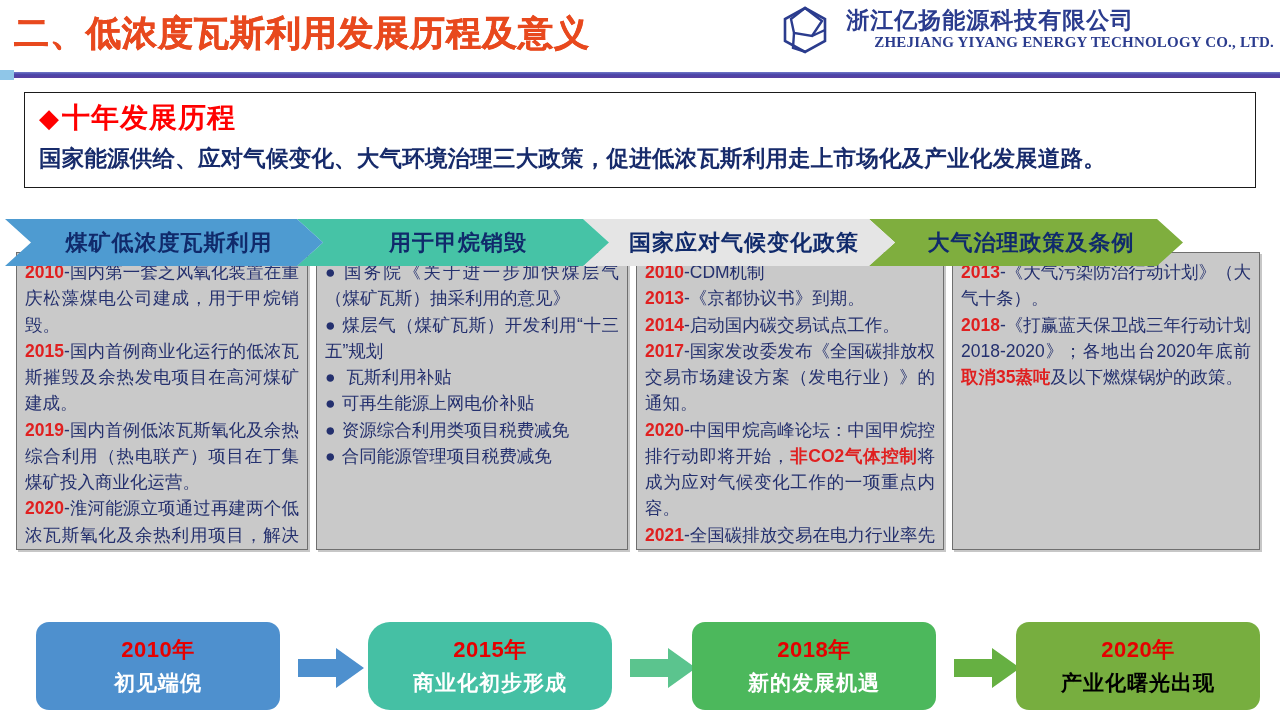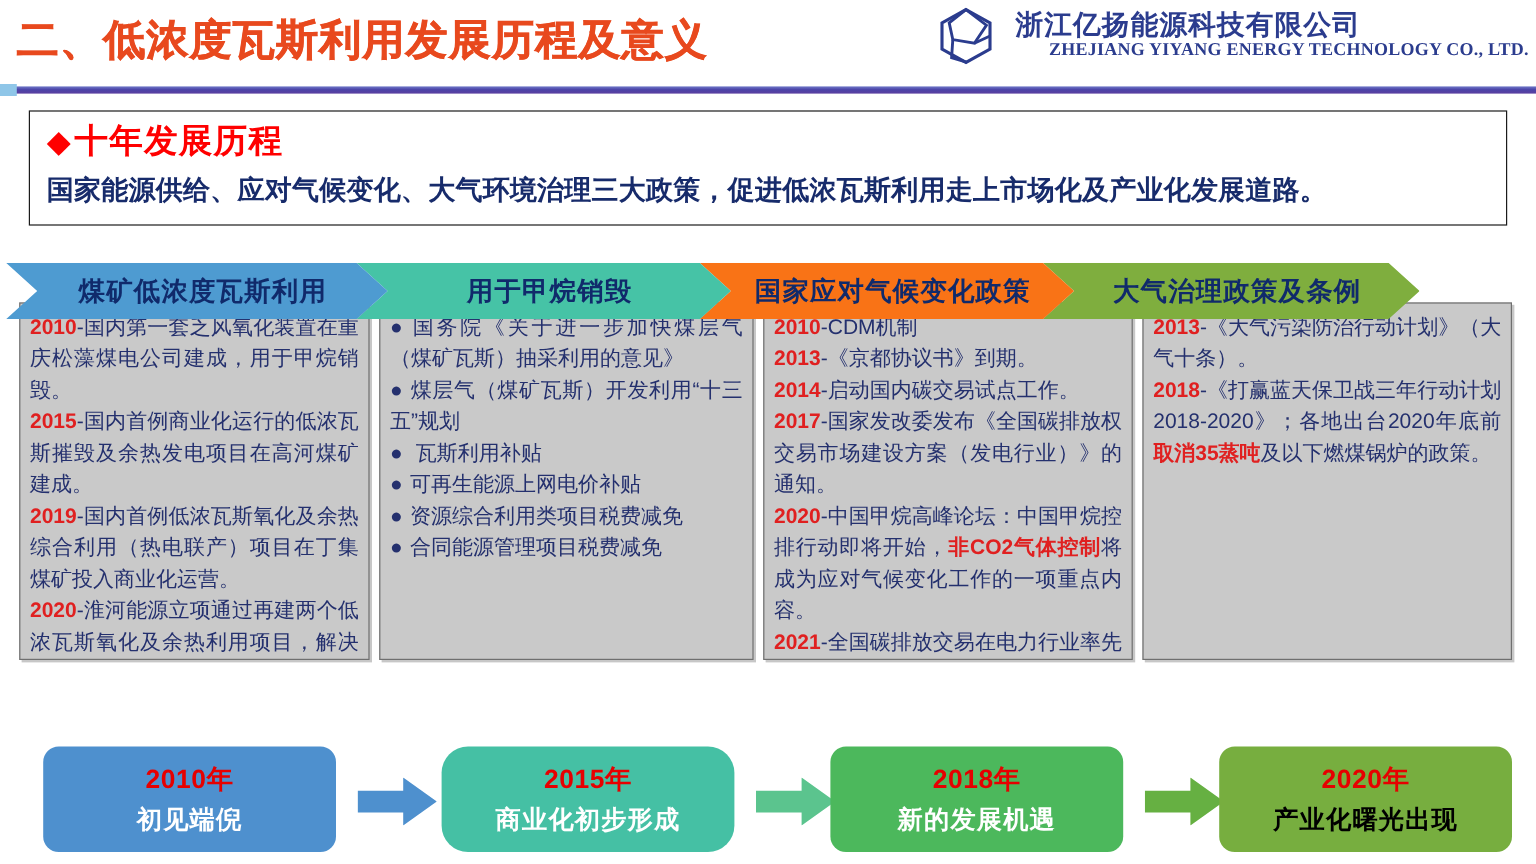--- a/index.html
+++ b/index.html
@@ -116,21 +116,21 @@
   <div id="intro-sub">国家能源供给、应对气候变化、大气环境治理三大政策，促进低浓瓦斯利用走上市场化及产业化发展道路。</div>
 </div>
 
 <div id="chevron-bar">
     <div class="chev" style="width: 318px; margin-left: 0px; background: rgb(78, 155, 209); z-index: 10; clip-path: polygon(0px 0px, calc(100% - 26px) 0px, 100% 50%, calc(100% - 26px) 100%, 0px 100%, 26px 50%);">
       <span class="chev-label">煤矿低浓度瓦斯利用</span>
     </div>
     <div class="chev" style="width: 312px; margin-left: -26px; background: rgb(70, 195, 166); z-index: 9; clip-path: polygon(0px 0px, calc(100% - 26px) 0px, 100% 50%, calc(100% - 26px) 100%, 0px 100%, 26px 50%);">
       <span class="chev-label">用于甲烷销毁</span>
     </div>
-    <div class="chev" style="width: 312px; margin-left: -26px; background: #f97316; z-index: 8; clip-path: polygon(0px 0px, calc(100% - 26px) 0px, 100% 50%, calc(100% - 26px) 100%, 0px 100%, 26px 50%);">
+    <div class="chev" style="width: 312px; margin-left: -26px; background: #e5e5e5; z-index: 8; clip-path: polygon(0px 0px, calc(100% - 26px) 0px, 100% 50%, calc(100% - 26px) 100%, 0px 100%, 26px 50%);">
       <span class="chev-label">国家应对气候变化政策</span>
     </div>
     <div class="chev" style="width: 314px; margin-left: -26px; background: rgb(127, 174, 62); z-index: 7; clip-path: polygon(0px 0px, calc(100% - 26px) 0px, 100% 50%, calc(100% - 26px) 100%, 0px 100%, 26px 50%);">
       <span class="chev-label">大气治理政策及条例</span>
     </div>
   </div>
 
 <div id="panels">
   <div class="panel p1">
       <p><span class="yr">2010</span><span>-国内第一套乏风氧化装置在重庆松藻煤电公司建成，用于甲烷销毁。</span></p>

